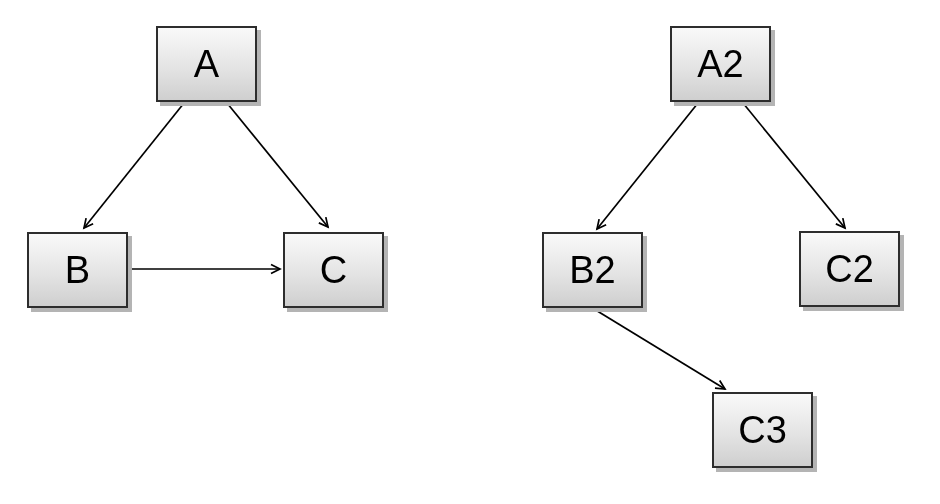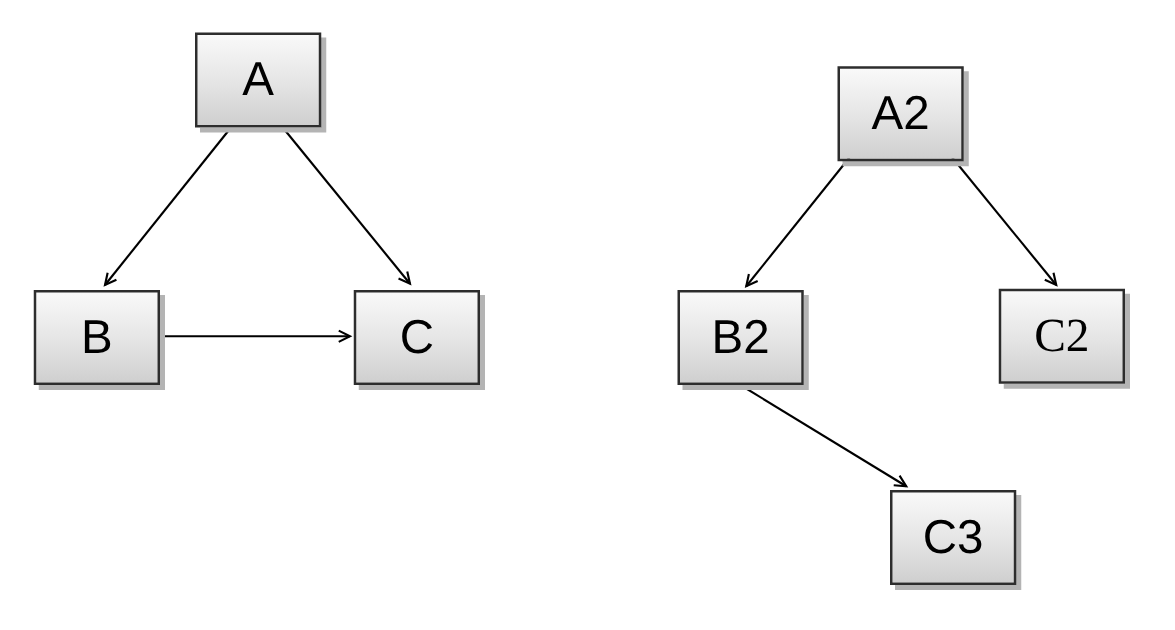--- a/index.html
+++ b/index.html
@@ -69,27 +69,27 @@
     </div>
     <div class="node" style="left:27px; top:232px;">
       <span class="node-label">B</span>
     </div>
     <div class="node" style="left:283px; top:232px;">
       <span class="node-label">C</span>
     </div>
   </div>
 
   <div>
-    <div class="node" style="left:670px; top:26px;margin-top:27px;">
+    <div class="node" style="left:670px; top:26px;">
       <span class="node-label">A2</span>
     </div>
     <div class="node" style="left:542px; top:232px;">
       <span class="node-label">B2</span>
     </div>
-    <div class="node" style="left:799px; top:231px;font-family:Liberation Serif, serif;">
+    <div class="node" style="left:799px; top:231px;">
       <span class="node-label">C2</span>
     </div>
     <div class="node" style="left:712px; top:392px;">
       <span class="node-label">C3</span>
     </div>
   </div>
 
 </div>
 
 </body></html>

